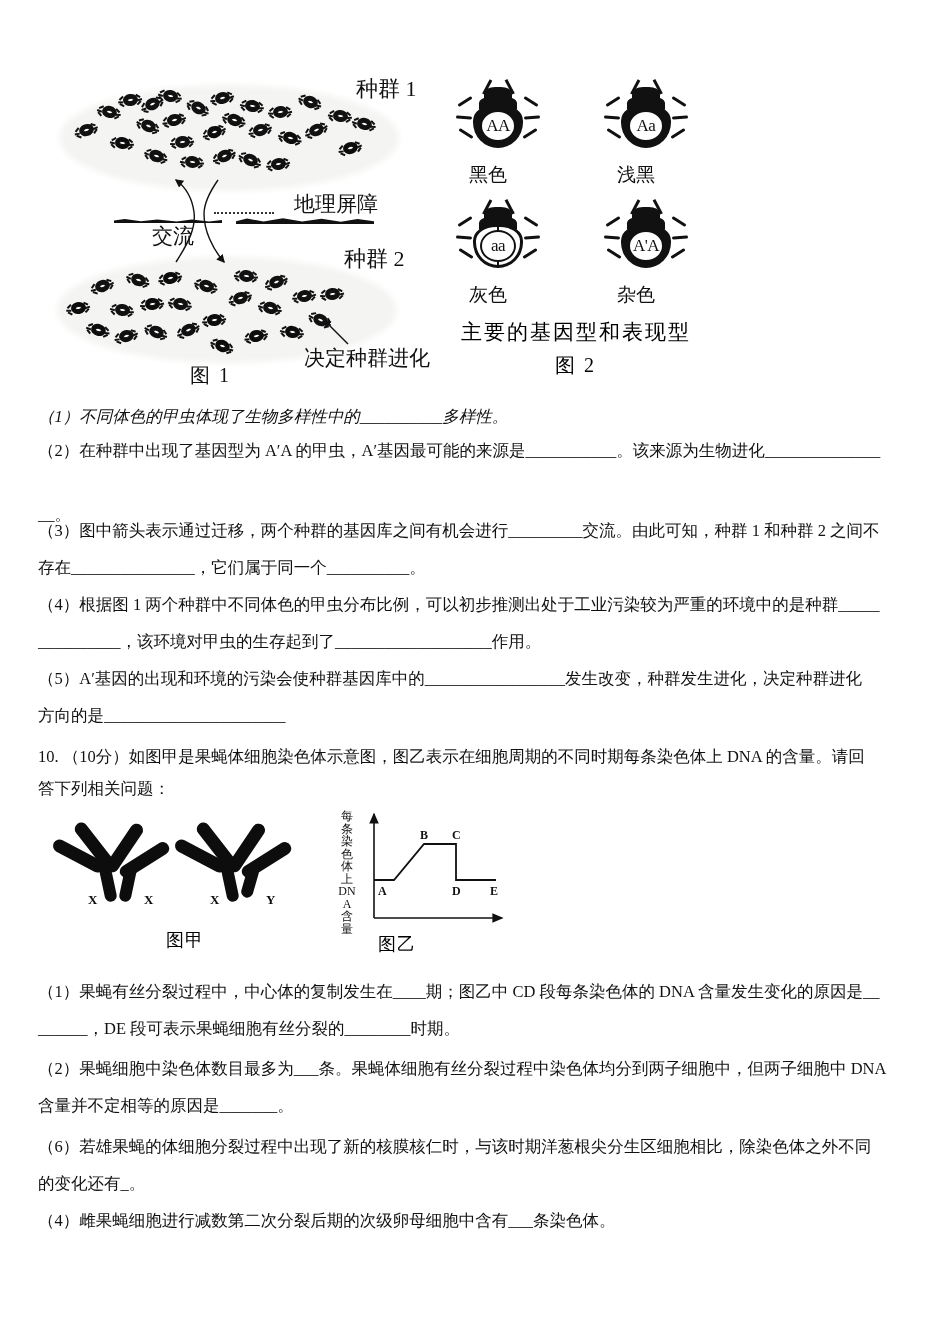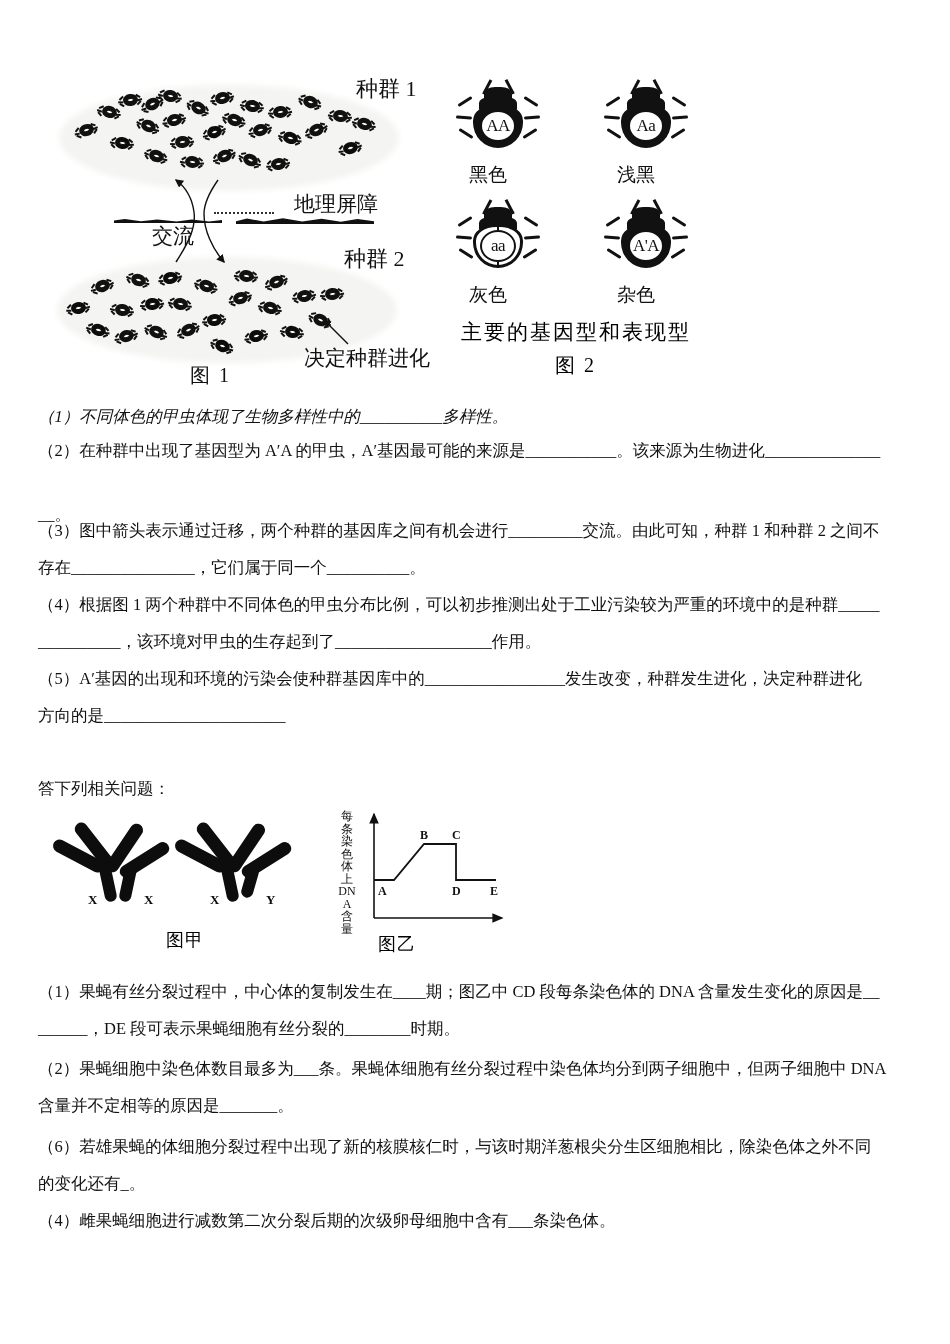--- a/index.html
+++ b/index.html
@@ -978,20 +978,21 @@
 
   <div class="qtext q3">（3）图中箭头表示通过迁移，两个种群的基因库之间有机会进行_________交流。由此可知，种群 1 和种群 2 之间不</div>
   <div class="qtext q3b">存在_______________，它们属于同一个__________。</div>
 
   <div class="qtext q4">（4）根据图 1 两个种群中不同体色的甲虫分布比例，可以初步推测出处于工业污染较为严重的环境中的是种群_____</div>
   <div class="qtext q4b">__________，该环境对甲虫的生存起到了___________________作用。</div>
 
   <div class="qtext q5">（5）A′基因的出现和环境的污染会使种群基因库中的_________________发生改变，种群发生进化，决定种群进化</div>
   <div class="qtext q5b">方向的是______________________</div>
 
+  <div class="qtext q10-head">10.  （10分）如图甲是果蝇体细胞染色体示意图，图乙表示在细胞周期的不同时期每条染色体上 DNA 的含量。请回</div>
   <div class="qtext q10-head2">答下列相关问题：</div>
 
   <div class="fig-block-2">
 
     <div class="figjia">
 
       <div class="karyo k-left">
         <span class="chrom big" style="left:6px;  top:20px; transform:rotate(-62deg);"></span>
         <span class="chrom big" style="left:22px; top:10px; transform:rotate(-38deg);"></span>
         <span class="chrom big" style="left:52px; top:12px; transform:rotate(34deg);"></span>

